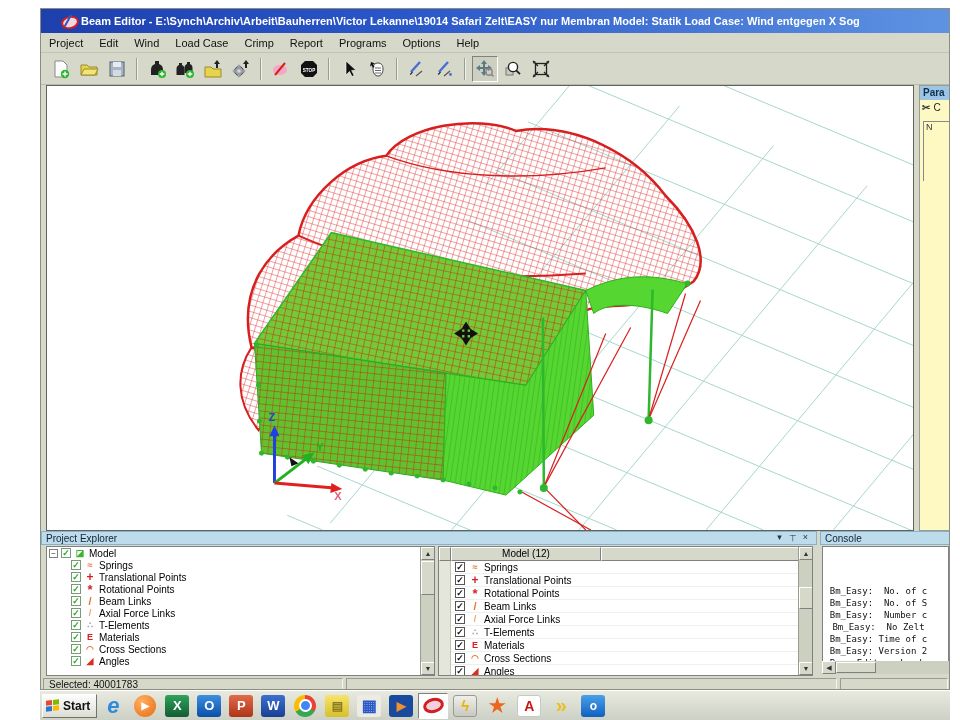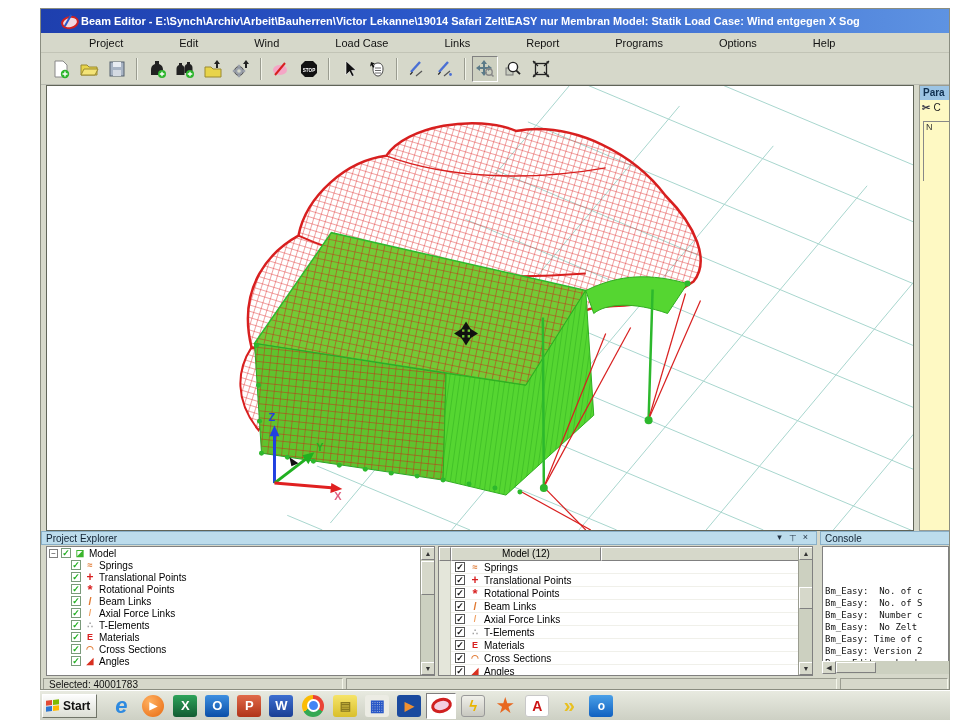--- a/index.html
+++ b/index.html
@@ -10,21 +10,21 @@
   .app { position:absolute; left:40px; top:8px; width:910px; height:682px; background:#d6d8ca; border:1px solid #8a8d80; overflow:hidden; }
 
   .titlebar { position:absolute; left:0; top:0; width:100%; height:24px;
     background:linear-gradient(90deg,#1e3fae 0%, #2a57c8 40%, #5e93e2 100%);
     display:flex; align-items:center; padding:0 20px; color:#fff; font-size:11px; font-weight:bold; white-space:nowrap; overflow:hidden; }
   .applogo { width:15px; height:12px; margin-right:5px; position:relative; flex:0 0 auto; }
   .applogo::before { content:""; position:absolute; left:0; top:1px; width:14px; height:9px; border:2px solid #d02020; border-radius:50%; background:#f0d8e0; transform:rotate(-12deg); }
   .applogo::after { content:""; position:absolute; left:6px; top:-1px; width:2px; height:13px; background:#2a57c8; transform:rotate(30deg); }
 
   .menubar { position:absolute; left:0; top:24px; width:100%; height:20px; background:#d6d8ca; display:flex; align-items:center; font-size:11px; border-bottom:1px solid #c2c4b6; }
-  .menu-item { padding:13px 8px; color:#111; cursor:default;margin-left:40px; }
+  .menu-item { padding:13px 8px; color:#111; cursor:default; }
 
   .toolbar { position:absolute; left:0; top:44px; width:100%; height:32px; background:#d6d8ca; display:flex; align-items:center; padding-left:6px; border-bottom:1px solid #b8bab0; }
   .tbtn { width:26px; height:26px; margin:0 1px; display:flex; align-items:center; justify-content:center; border:1px solid transparent; }
   .tbtn.pressed { border-color:#808080 #fff #fff #808080; background:#cdd0c0; }
   .tsep { width:2px; height:22px; margin:0 5px; border-left:1px solid #9a9c90; border-right:1px solid #f0f2e8; }
 
   
   .viewport { position:absolute; left:5px; top:76px; width:868px; height:446px; background:#fff; border:1px solid #606458; }
   .viewport svg { display:block; width:100%; height:100%; }
 
@@ -69,30 +69,30 @@
   .sthumb { position:absolute; left:0; width:14px; background:#d6d8ca; border:1px solid; border-color:#fff #808080 #808080 #fff; }
 
   .mlist { position:absolute; left:397px; top:15px; width:375px; height:130px; background:#fff; border:1px solid #808080; overflow:hidden; font-size:10px; }
   .mhead { display:flex; height:14px; }
   .hcell { background:#d6d8ca; border:1px solid; border-color:#fff #808080 #808080 #fff; font-size:10px; text-align:center; line-height:12px; }
   .mrow { height:13px; display:flex; align-items:center; border-bottom:1px solid #f0f0ea; }
   .rowmargin { width:12px; height:13px; background:#e4e6da; border-right:1px solid #c0c2b4; margin-right:4px; flex:0 0 auto; }
 
   .console-panel { position:absolute; left:779px; top:522px; width:131px; height:146px; background:#d6d8ca; }
   .console-body { position:absolute; left:2px; top:15px; right:2px; height:120px; background:#fff; border:1px solid #808080; overflow:hidden;
-    font-family:"DejaVu Sans Mono", monospace; font-size:9px; line-height:12px; white-space:pre; color:#111; padding:2px 16px 0 2px; }
+    font-family:"DejaVu Sans Mono", monospace; font-size:9px; line-height:12px; white-space:pre; color:#111; padding:2px 16px 0 2px;text-align:center; }
   .hscroll { position:absolute; left:2px; right:2px; top:130px; height:13px; background:#ccd0c0; display:flex; }
   .hthumb { width:40px; height:11px; margin-top:1px; background:#d6d8ca; border:1px solid; border-color:#fff #808080 #808080 #fff; }
 
   .statusbar { position:absolute; left:0; top:668px; width:100%; height:14px; background:#d6d8ca; display:flex; font-size:10px; }
   .scell { border:1px solid; border-color:#9a9c90 #f4f6ea #f4f6ea #9a9c90; margin:1px 1px 0 2px; padding:0 5px; line-height:11px; color:#111; }
 
   
   .taskbar { position:absolute; left:40px; top:690px; width:910px; height:30px; background:linear-gradient(#e8eae0,#cdd0c4); border-top:1px solid #fff; display:flex; align-items:center; padding:0 2px; }
-  .startbtn { height:24px; display:flex; align-items:center; padding:0 6px 0 3px; background:linear-gradient(#fdfdfd,#dcded4); border:1px solid; border-color:#fff #707468 #707468 #fff; margin-right:8px; font-size:12px; font-weight:bold; color:#111; }
+  .startbtn { height:24px; display:flex; align-items:center; padding:0 6px 0 3px; background:linear-gradient(#fdfdfd,#dcded4); border:1px solid; border-color:#fff #707468 #707468 #fff; margin-right:0; font-size:12px; font-weight:bold; color:#111; }
   .winflag { width:14px; height:12px; display:grid; grid-template-columns:6px 6px; grid-template-rows:5px 5px; gap:1px; margin-right:3px; transform:skewY(-6deg); }
   .winflag i:nth-child(1){background:#e34b34;} .winflag i:nth-child(2){background:#7fba00;}
   .winflag i:nth-child(3){background:#2e77d0;} .winflag i:nth-child(4){background:#ffb900;}
 
   .tbitem { width:30px; height:26px; display:flex; align-items:center; justify-content:center; margin:0 1px; }
   .tbitem.active { background:#fff; border:1px solid; border-color:#808080 #fff #fff #808080; }
   .tile { width:24px; height:22px; border-radius:3px; display:flex; align-items:center; justify-content:center; color:#fff; font-weight:bold; font-size:13px; }
   .tb-ie .tile { background:transparent; color:#2e8ae0; font-size:22px; font-style:italic; font-weight:bold; }
   .tb-media-player .tile { background:radial-gradient(circle at 35% 30%, #ffb060, #e86a10); border-radius:50%; width:22px; font-size:10px; }
   .tb-excel .tile { background:linear-gradient(#2ea35a,#135c33); }
@@ -123,21 +123,21 @@
       <span class="applogo"></span>
       <span>Beam Editor - E:\Synch\Archiv\Arbeit\Bauherren\Victor Lekanne\19014 Safari Zelt\EASY nur Membran  Model: Statik  Load Case: Wind entgegen X Sog</span>
     </div>
 
     <div class="menubar">
 
     <span class="menu-item">Project</span>
         <span class="menu-item">Edit</span>
         <span class="menu-item">Wind</span>
         <span class="menu-item">Load Case</span>
-        <span class="menu-item">Links</span>
+        <span class="menu-item">Crimp</span>
         <span class="menu-item">Report</span>
         <span class="menu-item">Programs</span>
         <span class="menu-item">Options</span>
         <span class="menu-item">Help</span>
       </div>
 
     <div class="toolbar">
       <span class="tbtn">
         <svg width="20" height="20">
             <path d="M4 2 h8 l4 4 v12 h-12 z" fill="#fff" stroke="#888"></path>

